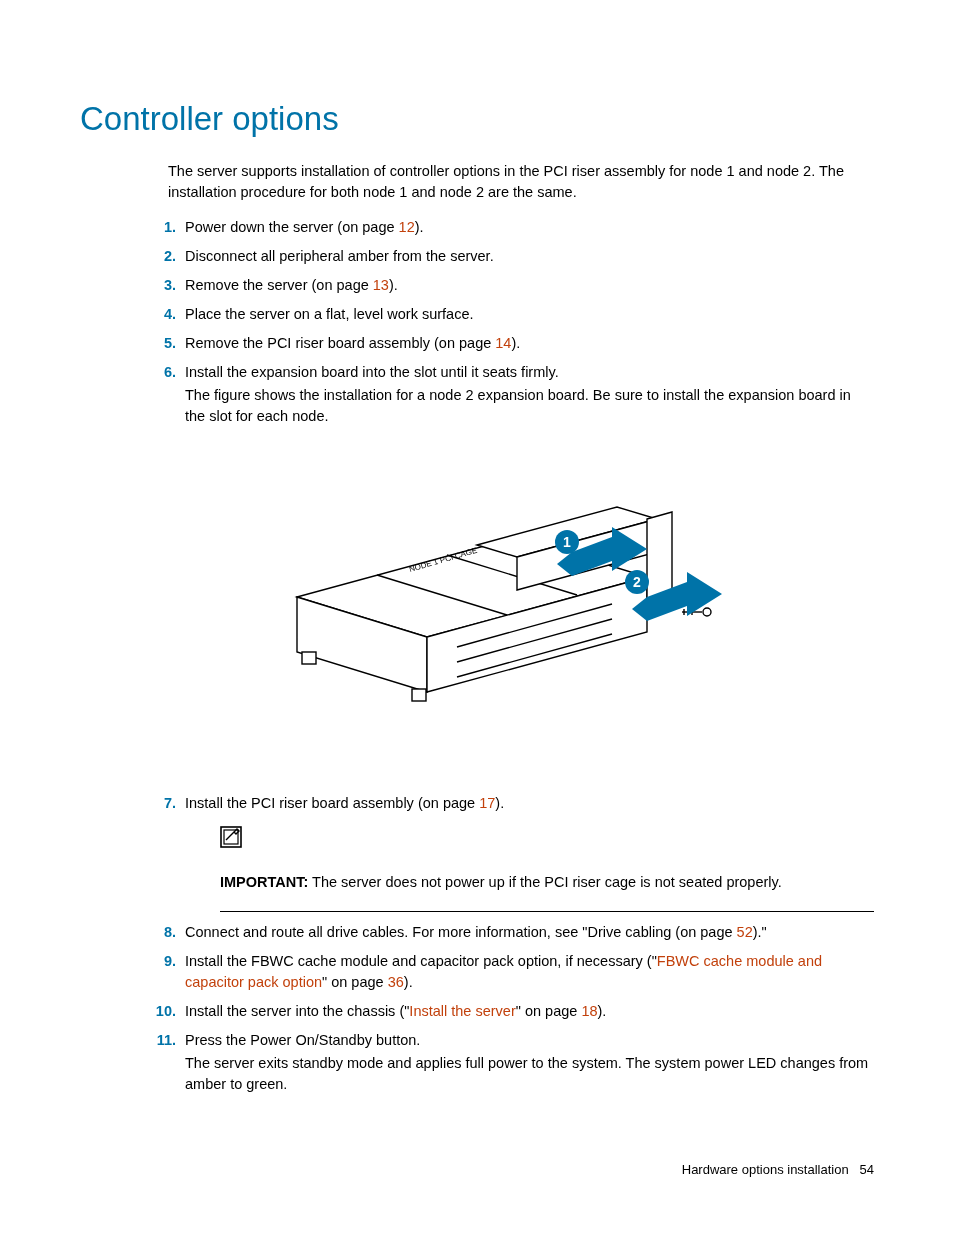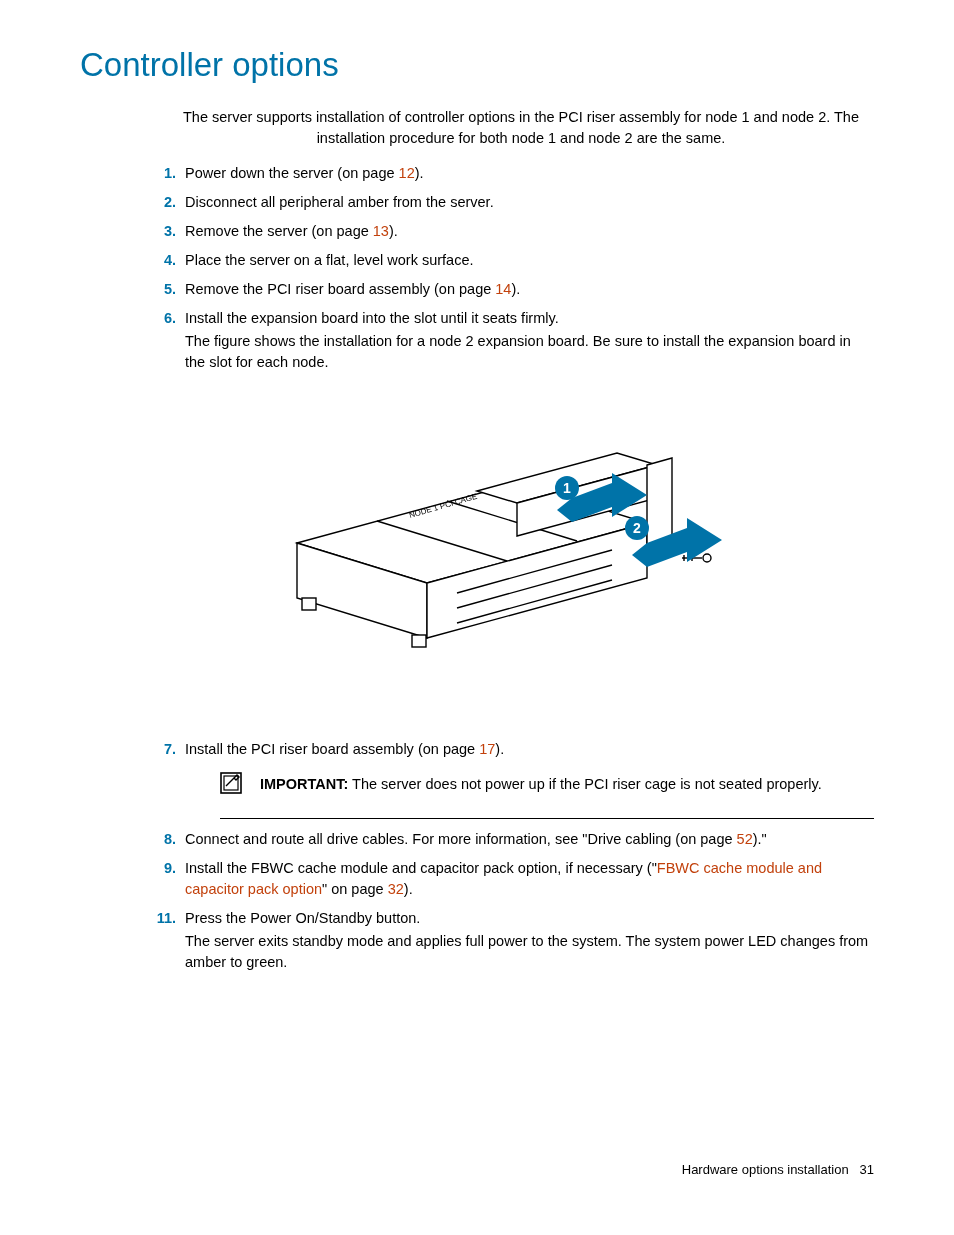--- a/index.html
+++ b/index.html
@@ -7,33 +7,32 @@
     font-family: Arial, Helvetica, sans-serif;
     font-size: 14.5px;
     color: #000;
     background: #fff;
     width: 954px;
     height: 1235px;
     position: relative;
     line-height: 1.45;
   }
   .page {
-    padding: 41px 80px 60px 80px;
+    padding: 95px 80px 60px 80px;
   }
   h1.title {
     font-size: 33px;
     font-weight: 400;
     color: #0073a8;
     margin-bottom: 18px;
     margin-left: 0;
   }
   .intro {
     margin-left: 88px;
     margin-bottom: 14px;
-    text-align: center;
   }
   .lead {
     margin-left: 70px;
     margin-bottom: 10px;
   }
   ol.steps {
     list-style: none;
     margin-left: 70px;
   }
   ol.steps > li {
@@ -58,20 +57,21 @@
     text-align: center;
   }
   .figure-wrap svg { display: inline-block; }
   .important-box {
     margin: 8px 0 10px 35px;
     border-bottom: 1px solid #000;
     padding: 6px 0 18px 0;
     display: flex;
     align-items: flex-start;
     gap: 18px;
+    flex-direction: column;
   }
   .important-box .icon {
     flex: 0 0 auto;
     margin-top: -2px;
   }
   .important-box .text {
     flex: 1 1 auto;
   }
   .important-label { font-weight: 700; }
   .footer {
@@ -210,27 +210,33 @@
 
     <li>
       <span class="num">8.</span>
       <span class="body">
         <span>Connect and route all drive cables. For more information, see "Drive cabling (on page </span><span class="link">52</span><span>)."</span>
       </span>
     </li>
     <li>
       <span class="num">9.</span>
       <span class="body">
-        <span>Install the FBWC cache module and capacitor pack option, if necessary ("</span><span class="link">FBWC cache module and capacitor pack option</span><span>" on page </span><span class="link">32</span><span>).</span>
+        <span>Install the FBWC cache module and capacitor pack option, if necessary ("</span><span class="link">FBWC cache module and capacitor pack option</span><span>" on page </span><span class="link">36</span><span>).</span>
+      </span>
+    </li>
+    <li>
+      <span class="num">10.</span>
+      <span class="body">
+        <span>Install the server into the chassis ("</span><span class="link">Install the server</span><span>" on page </span><span class="link">18</span><span>).</span>
       </span>
     </li>
     <li>
       <span class="num">11.</span>
       <span class="body">Press the Power On/Standby button.</span>
       <span class="subtext">The server exits standby mode and applies full power to the system. The system power LED changes from amber to green.</span>
     </li>
   </ol>
 
 </div>
 
 <div class="footer">
-  <span>Hardware options installation</span>&nbsp;&nbsp;&nbsp;<span>31</span>
+  <span>Hardware options installation</span>&nbsp;&nbsp;&nbsp;<span>54</span>
 </div>
 
 </body></html>

